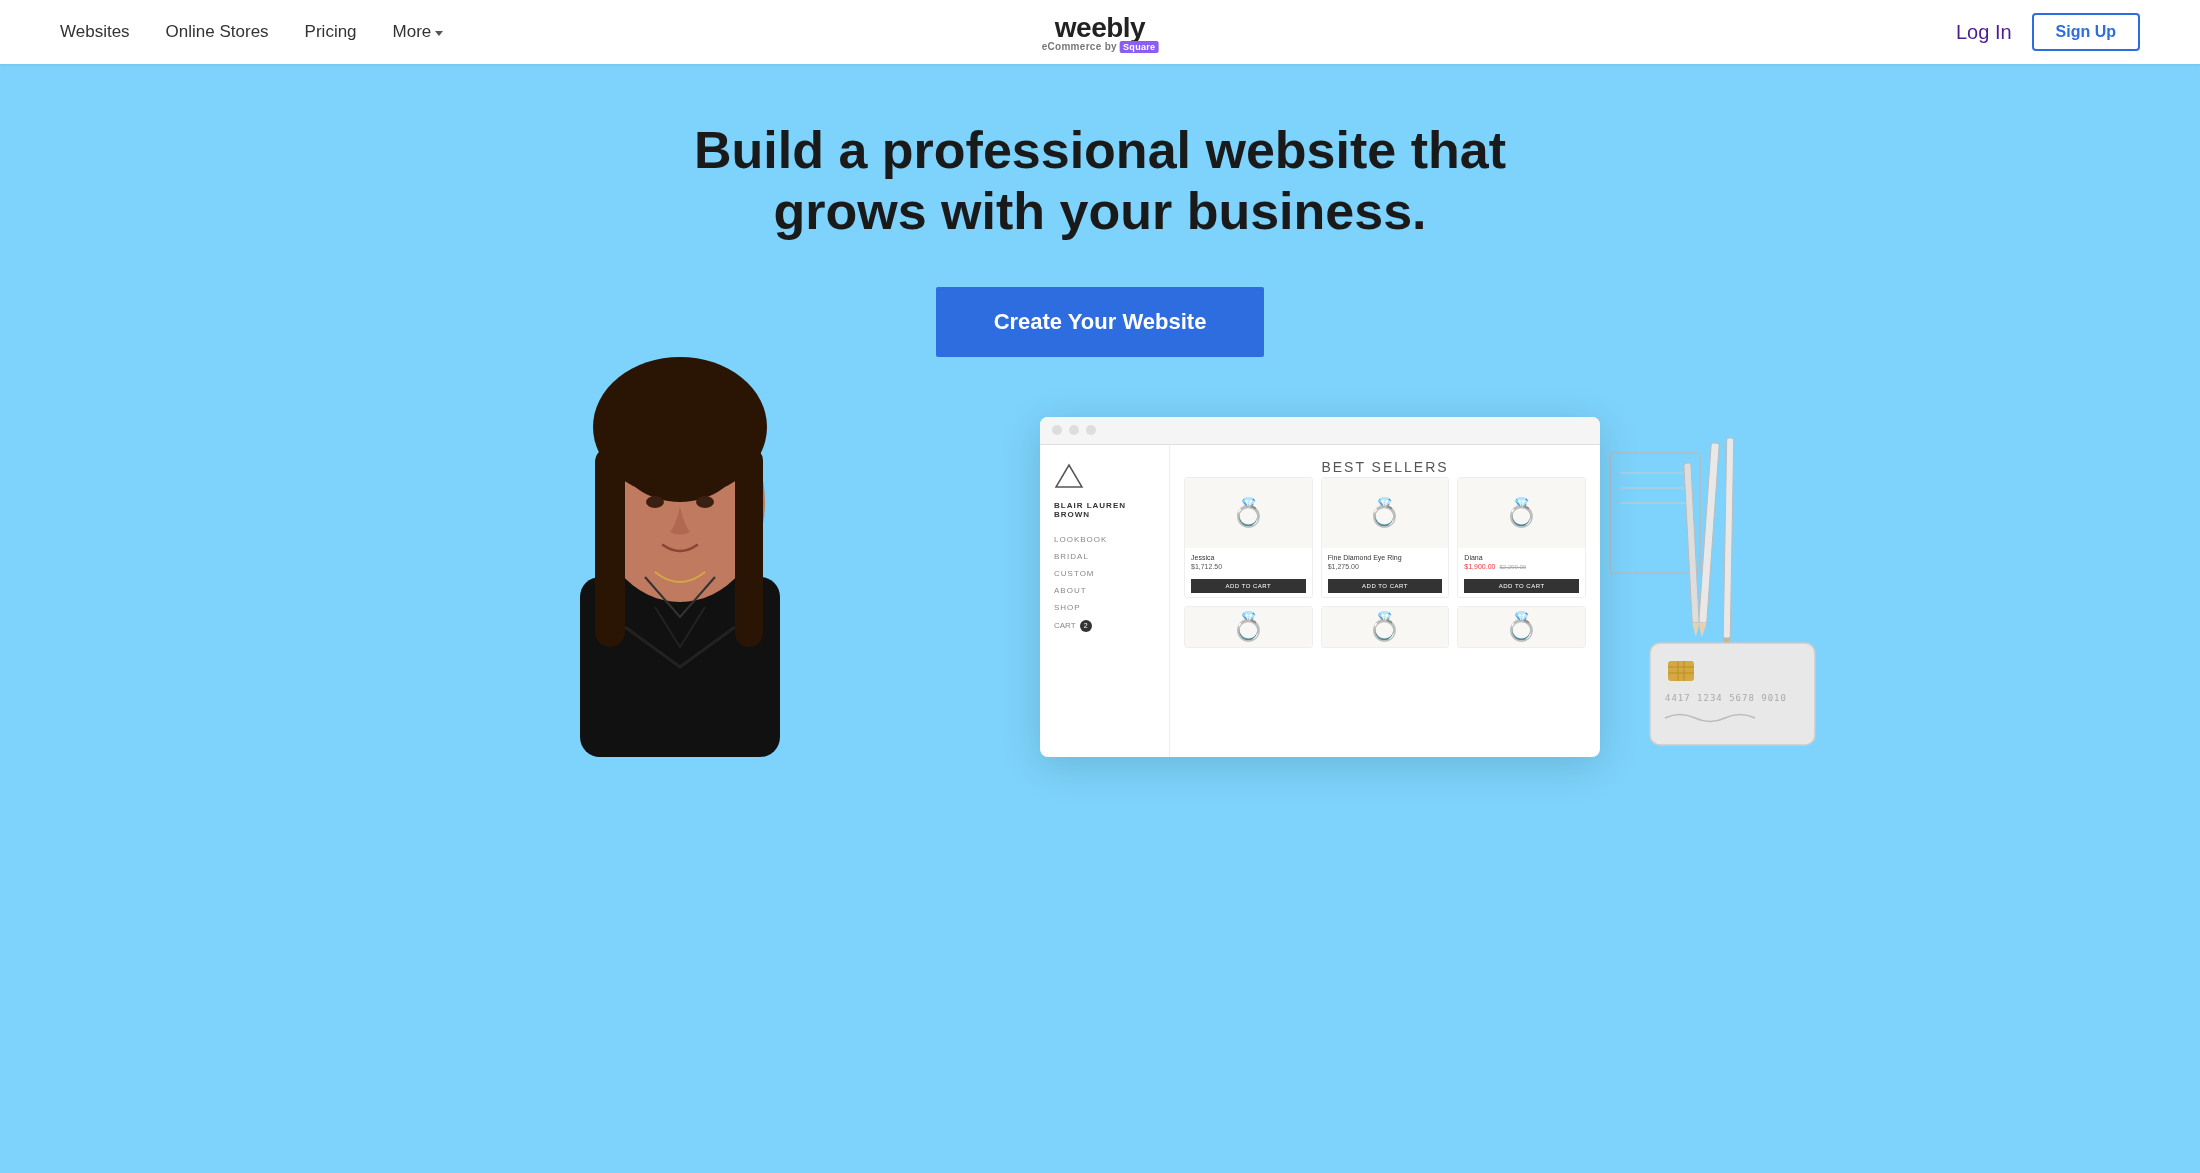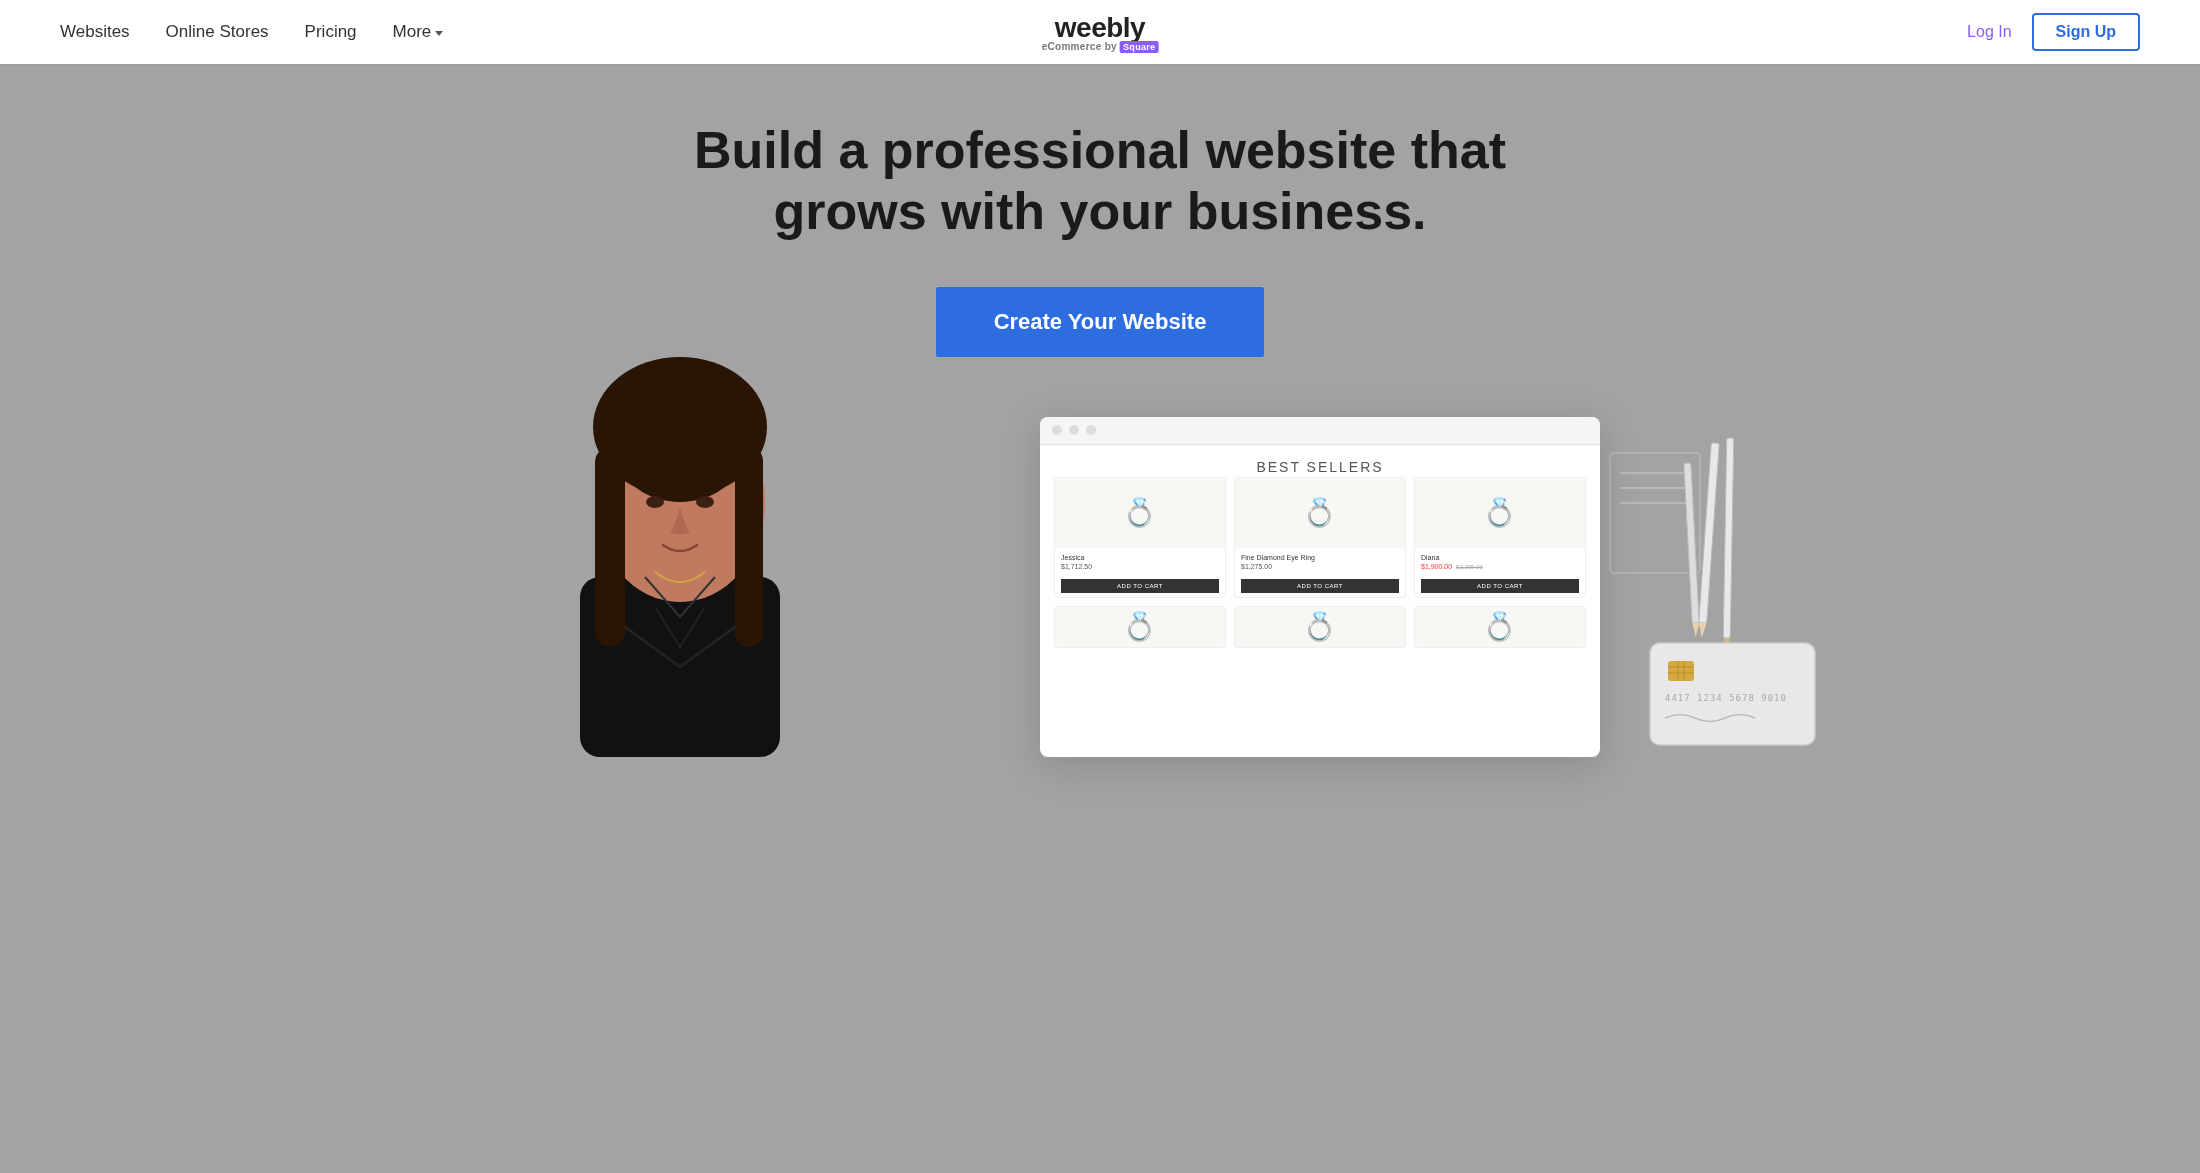--- a/index.html
+++ b/index.html
@@ -27,31 +27,31 @@
     }
     .nav-logo {
       position: absolute; left: 50%; transform: translateX(-50%);
       display: flex; flex-direction: column; align-items: center;
       text-decoration: none; color: #333; justify-content: space-between;
     }
     .nav-logo-wordmark { font-size: 28px; font-weight: 700; letter-spacing: -0.5px; color: #222; }
     .nav-logo-sub { font-size: 10px; color: #777; letter-spacing: 0.3px; margin-top: -3px; }
     .nav-logo-sub span { font-weight: 700; }
     .nav-right { display: flex; align-items: center; gap: 20px; }
-    .btn-login { font-size: 16px; color: #8b5cf6; text-decoration: none; font-weight: 500; cursor: pointer; }
+    .btn-login { font-size: 20px; color: #4c1d95; text-decoration: none; font-weight: 500; cursor: pointer; }
     .btn-signup {
       border: 2px solid #2d6de0; color: #2d6de0; background: #fff;
       padding: 8px 22px; border-radius: 4px; font-size: 16px; font-weight: 700;
       cursor: pointer; text-decoration: none;
     }
 
     
     .hero {
       min-height: 100vh;
-      background: #a3a3a3;
+      background: #7dd3fc;
       display: flex; flex-direction: column; align-items: center;
       padding-top: 120px;
       position: relative; overflow: hidden;
     }
     .hero-headline {
       text-align: center; font-size: 52px; font-weight: 800; color: #1a1a1a;
       line-height: 1.18; max-width: 820px;
       margin-bottom: 44px;
     }
     .btn-cta {
@@ -201,20 +201,38 @@
       </svg>
     </div>
 
     <div class="ecom-screenshot">
       <div class="screenshot-titlebar">
         <div class="dot"></div>
         <div class="dot"></div>
         <div class="dot"></div>
       </div>
       <div class="screenshot-body">
+        <div class="screenshot-sidebar">
+          
+          <svg width="30" height="26" viewBox="0 0 30 26" style="margin-bottom:8px;">
+            <polygon points="15,2 2,24 28,24" fill="none" stroke="#555" stroke-width="1.5"></polygon>
+          </svg>
+          <div class="sidebar-brand">BLAIR LAUREN BROWN</div>
+          <ul class="sidebar-menu">
+            <li>LOOKBOOK</li>
+            <li>BRIDAL</li>
+            <li>CUSTOM</li>
+            <li>ABOUT</li>
+            <li>SHOP</li>
+          </ul>
+          <div class="sidebar-cart">
+            <span>CART</span>
+            <span class="cart-badge">2</span>
+          </div>
+        </div>
         <div class="screenshot-main">
           <div class="best-sellers-title">BEST SELLERS</div>
           <div class="products-grid">
 
             <div class="product-card">
               <div class="product-img">💍</div>
               <div class="product-info">
                 <div class="product-name">Jessica</div>
                 <div class="product-price">$1,712.50</div>
                 <button class="btn-add-to-cart">ADD TO CART</button>

